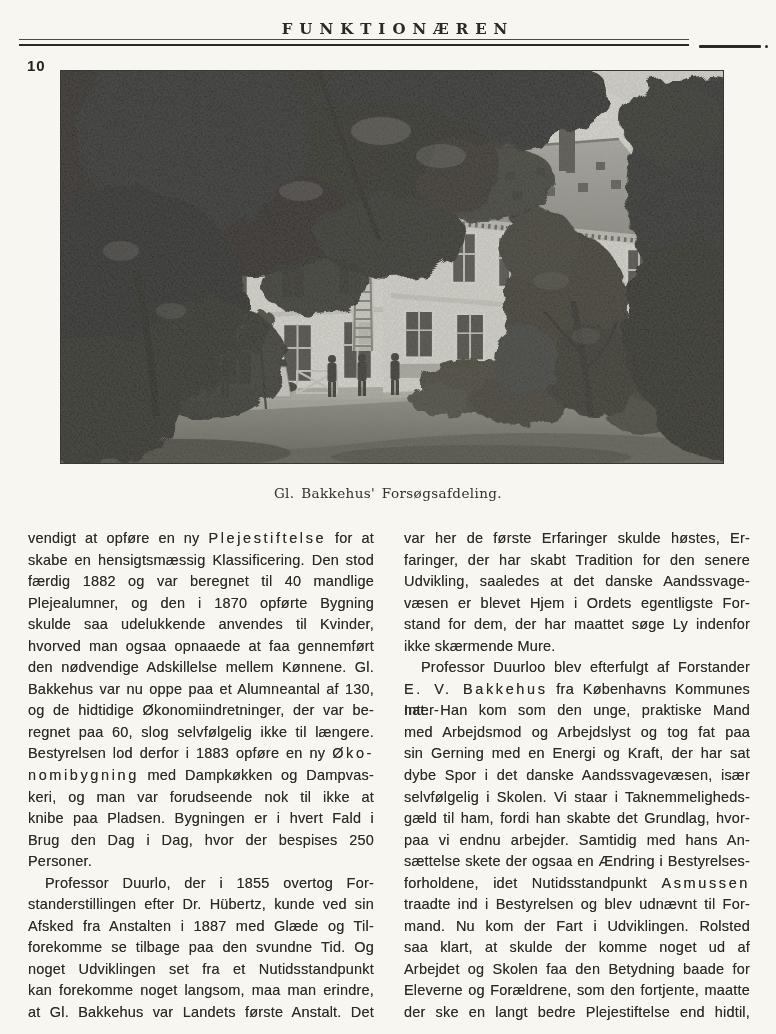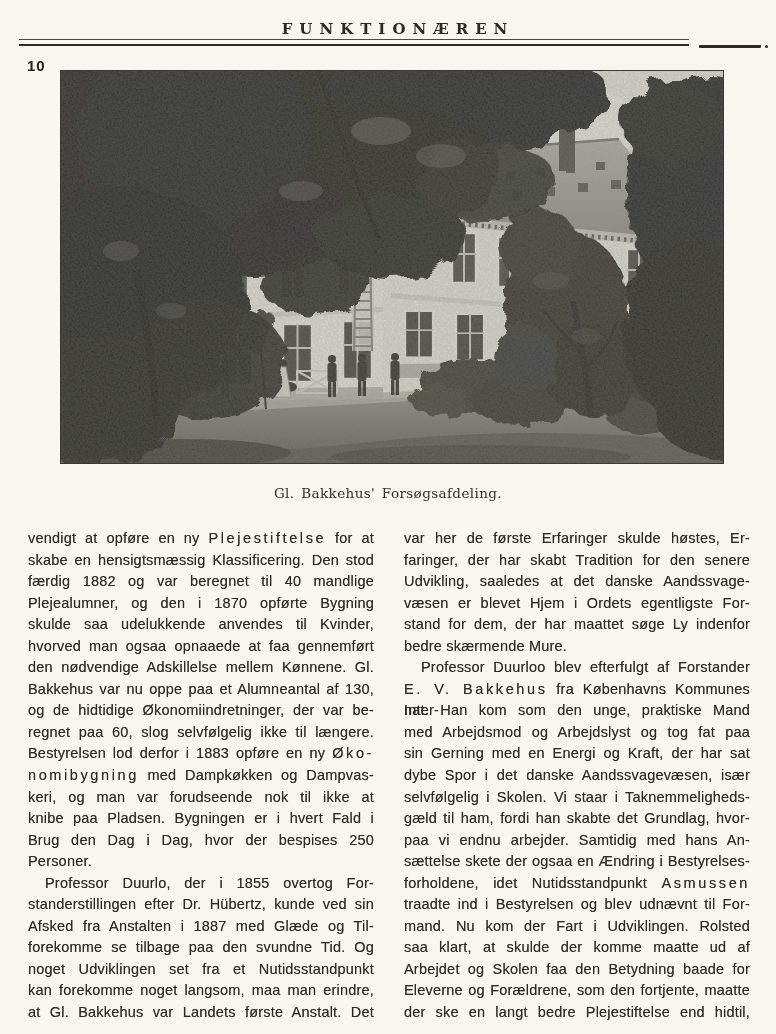--- a/index.html
+++ b/index.html
@@ -293,34 +293,34 @@
         <div class="line"><span>kan forekomme noget langsom, maa man erindre,</span></div>
         <div class="line"><span>at Gl. Bakkehus var Landets første Anstalt. Det</span></div>
       </div>
     <div class="col">
 
     <div class="line"><span>var her de første Erfaringer skulde høstes, Er-</span></div>
         <div class="line"><span>faringer, der har skabt Tradition for den senere</span></div>
         <div class="line"><span>Udvikling, saaledes at det danske Aandssvage-</span></div>
         <div class="line"><span>væsen er blevet Hjem i Ordets egentligste For-</span></div>
         <div class="line"><span>stand for dem, der har maattet søge Ly indenfor</span></div>
-        <div class="line endp"><span>bedre skærmende Mure.</span></div>
+        <div class="line endp"><span>ikke skærmende Mure.</span></div>
         <div class="line indent"><span>Professor Duurloo blev efterfulgt af Forstander</span></div>
         <div class="line"><span class="sp">E. V. Bakkehus</span><span> fra Københavns Kommunes Inter-</span></div>
         <div class="line"><span>nat. Han kom som den unge, praktiske Mand</span></div>
         <div class="line"><span>med Arbejdsmod og Arbejdslyst og tog fat paa</span></div>
         <div class="line"><span>sin Gerning med en Energi og Kraft, der har sat</span></div>
         <div class="line"><span>dybe Spor i det danske Aandssvagevæsen, især</span></div>
         <div class="line"><span>selvfølgelig i Skolen. Vi staar i Taknemmeligheds-</span></div>
         <div class="line"><span>gæld til ham, fordi han skabte det Grundlag, hvor-</span></div>
         <div class="line"><span>paa vi endnu arbejder. Samtidig med hans An-</span></div>
         <div class="line"><span>sættelse skete der ogsaa en Ændring i Bestyrelses-</span></div>
         <div class="line"><span>forholdene, idet Nutidsstandpunkt </span><span class="sp">Asmussen</span></div>
         <div class="line"><span>traadte ind i Bestyrelsen og blev udnævnt til For-</span></div>
         <div class="line"><span>mand. Nu kom der Fart i Udviklingen. Rolsted</span></div>
-        <div class="line"><span>saa klart, at skulde der komme maatte ud af</span></div>
+        <div class="line"><span>saa klart, at skulde der komme noget ud af</span></div>
         <div class="line"><span>Arbejdet og Skolen faa den Betydning baade for</span></div>
         <div class="line"><span>Eleverne og Forældrene, som den fortjente, maatte</span></div>
         <div class="line"><span>der ske en langt bedre Plejestiftelse end hidtil,</span></div>
       </div>
   </main>
 
 </div>
 
 </body></html>

